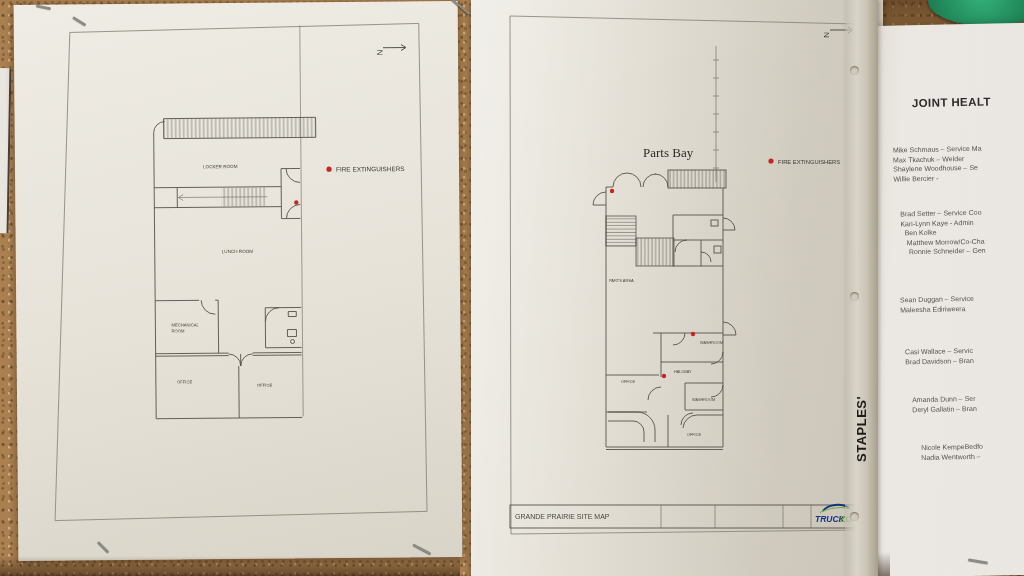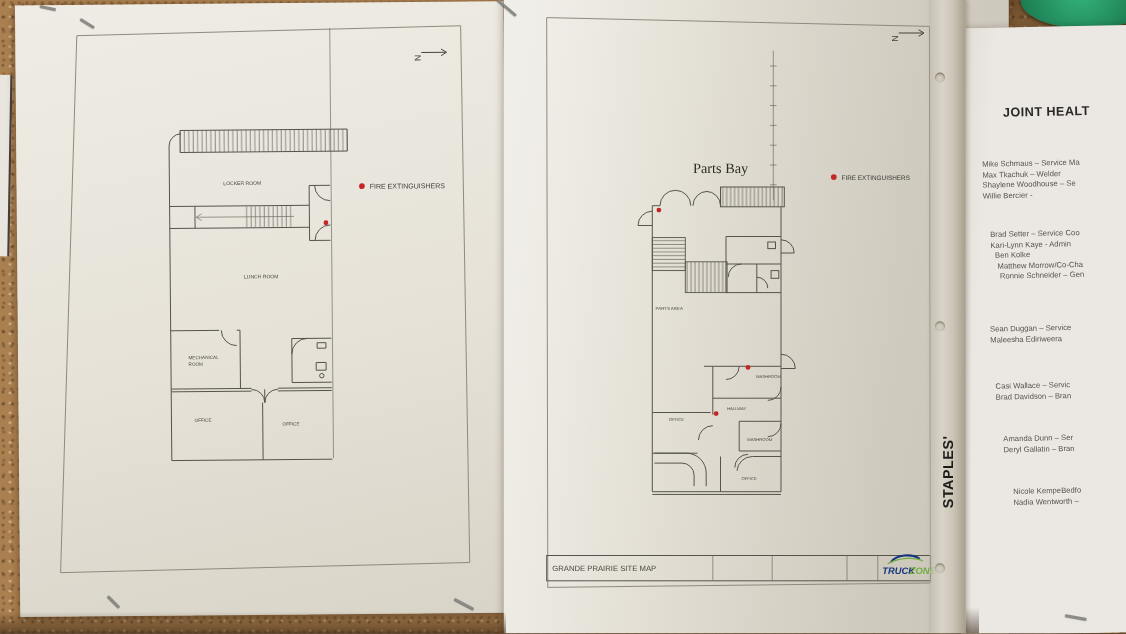--- a/index.html
+++ b/index.html
@@ -102,22 +102,22 @@
 
       <circle cx="281" cy="200" r="2.2" fill="#c22726"></circle>
 
       <g>
         <circle cx="314" cy="167" r="2.6" fill="#c22726"></circle>
         <text class="legendtext" x="321" y="169.5" font-size="6.4" font-family="Liberation Sans, sans-serif">FIRE EXTINGUISHERS</text>
       </g>
     </svg>
   </div>
 
-  <div class="paper" style="left:458px;top:0;width:412px;height:576px;
-              background:linear-gradient(100deg,#ece9e1 0%,#e3dfd5 45%,#d8d3c6 100%);padding-left:47px;">
+  <div class="paper" style="left:471px;top:0;width:412px;height:576px;
+              background:linear-gradient(100deg,#ece9e1 0%,#e3dfd5 45%,#d8d3c6 100%);">
 
     <div style="position:absolute;left:0;top:0;right:0;bottom:0;
                 background:linear-gradient(95deg,rgba(255,255,255,.28) 5%,rgba(255,255,255,0) 30%,rgba(110,100,85,.12) 75%);"></div>
 
     <svg width="412" height="576" viewBox="0 0 412 576" style="position:absolute;left:0;top:0;">
       <defs>
         <pattern id="hvR" width="3.6" height="6" patternUnits="userSpaceOnUse">
           <path d="M1,0 V6" stroke="#5d5a52" stroke-width="0.6"></path>
         </pattern>
         <pattern id="hhR" width="6" height="3.4" patternUnits="userSpaceOnUse">

